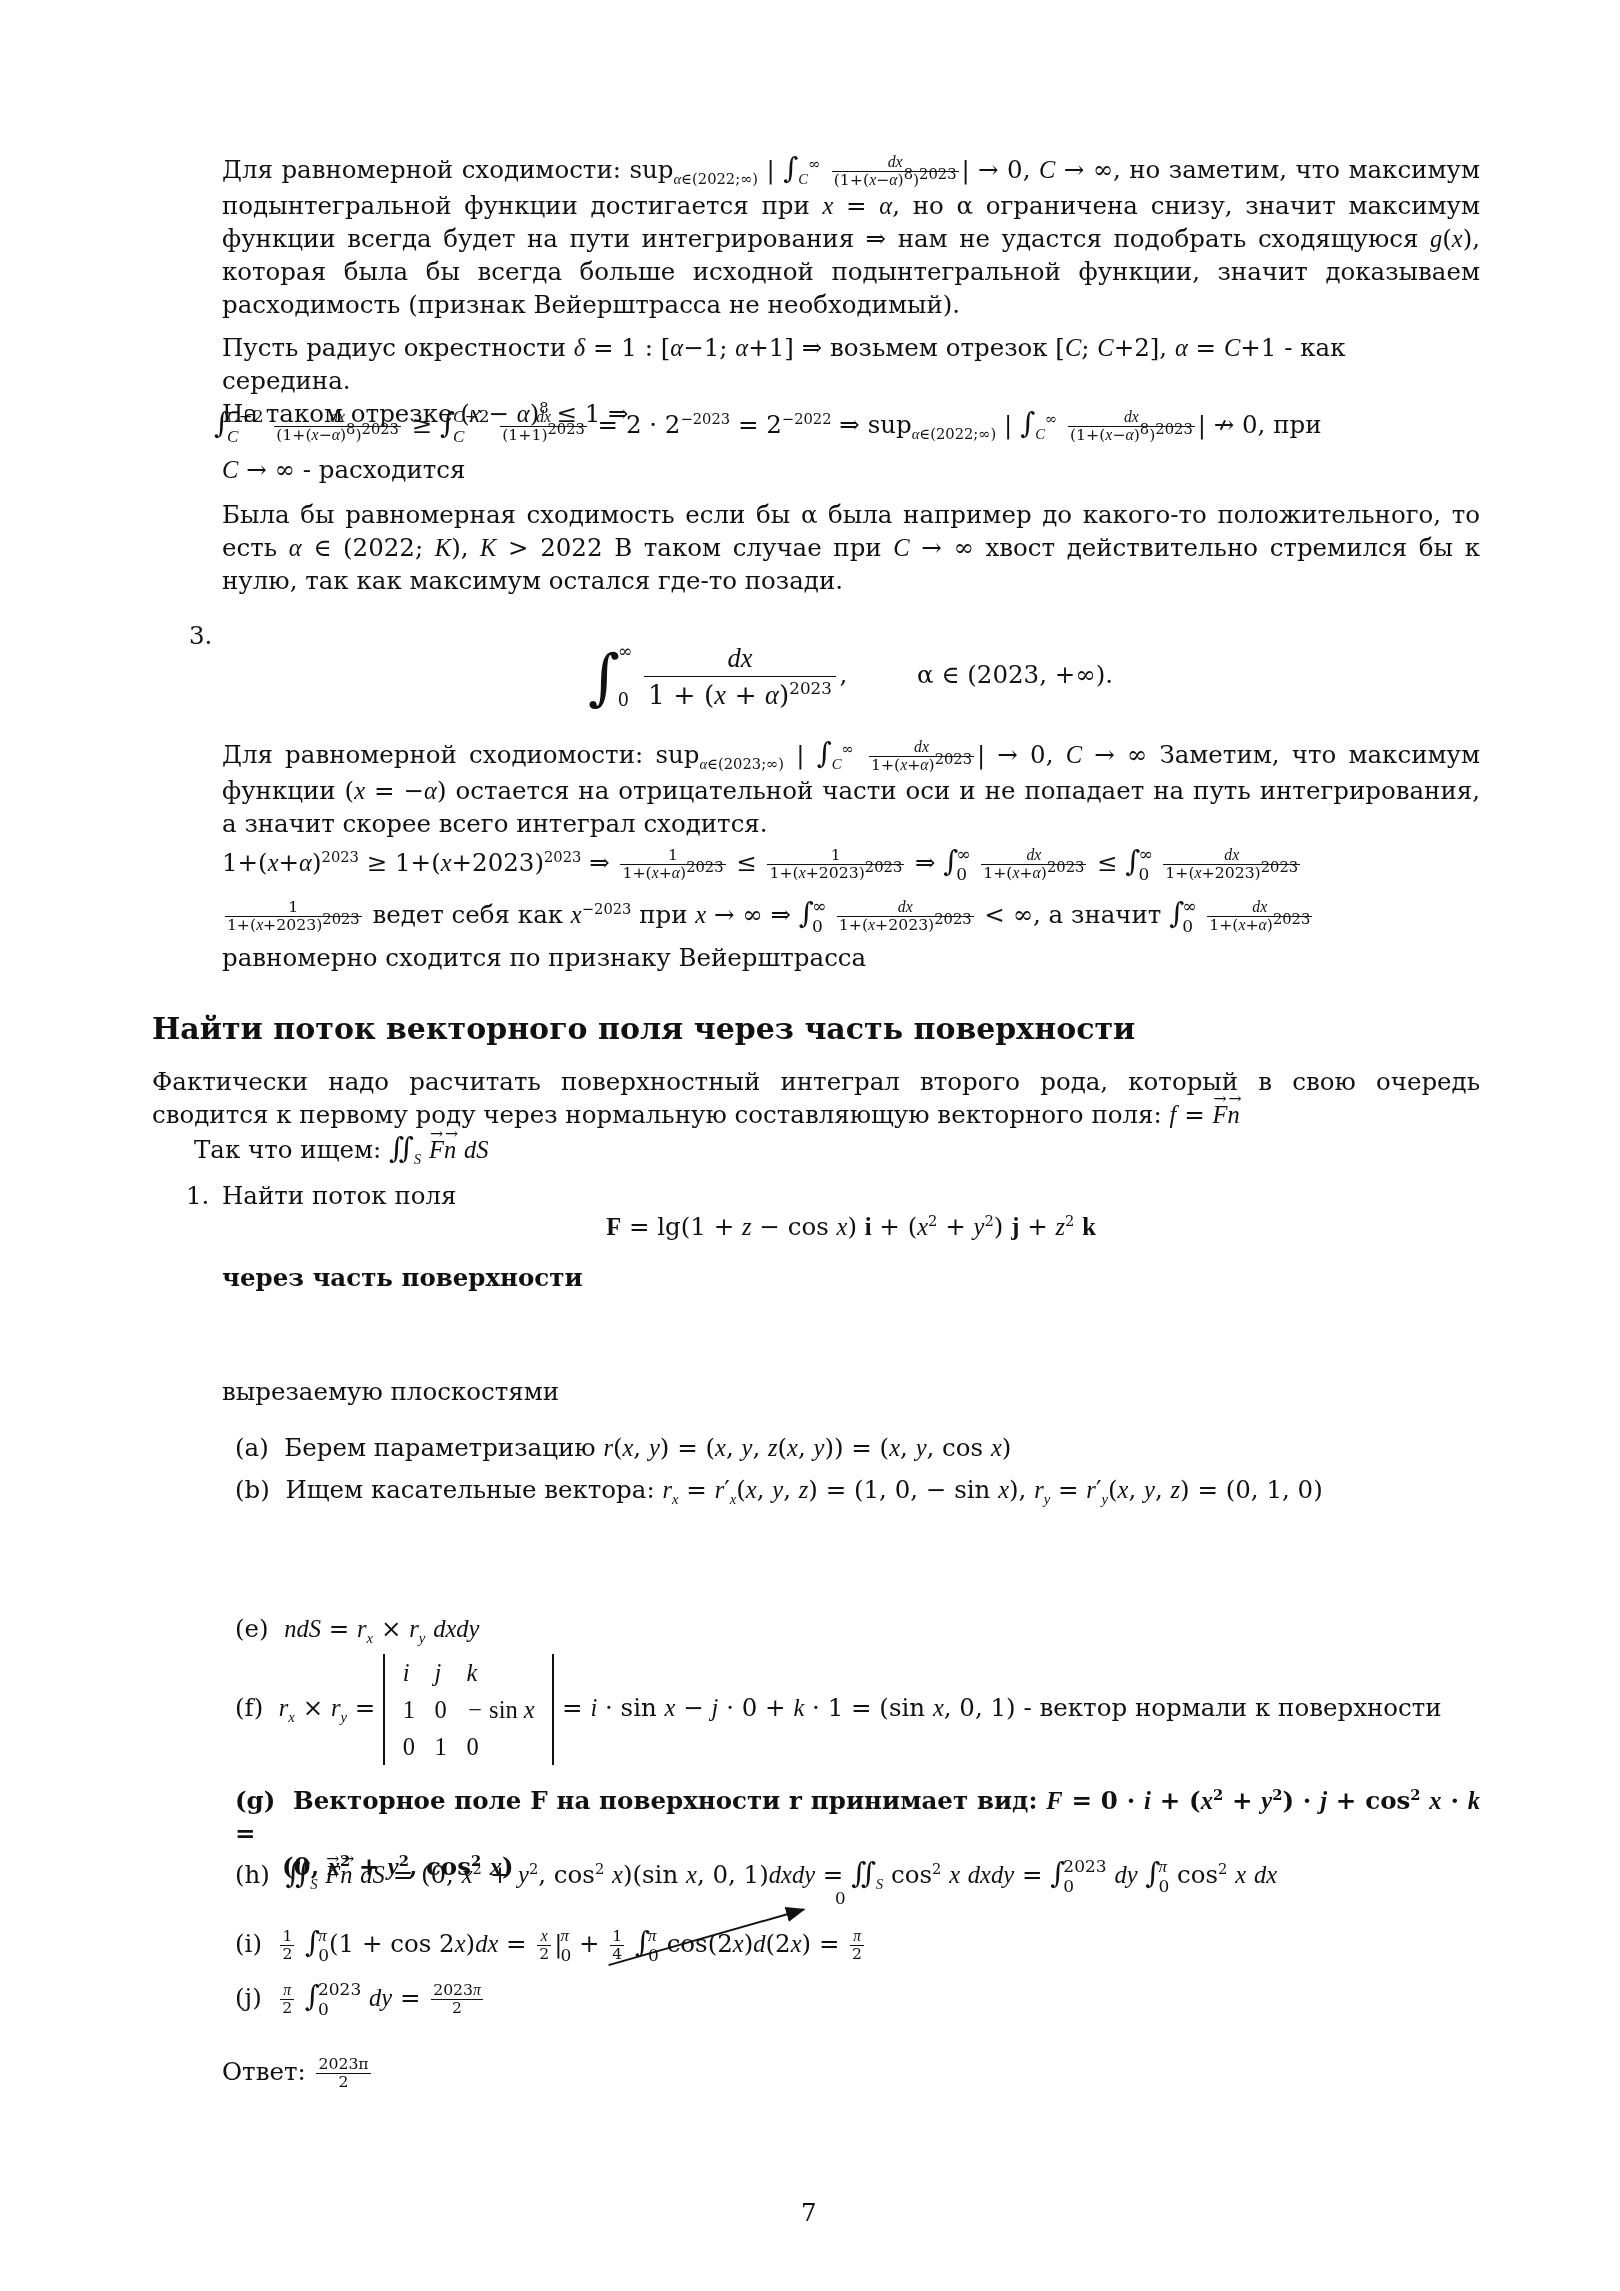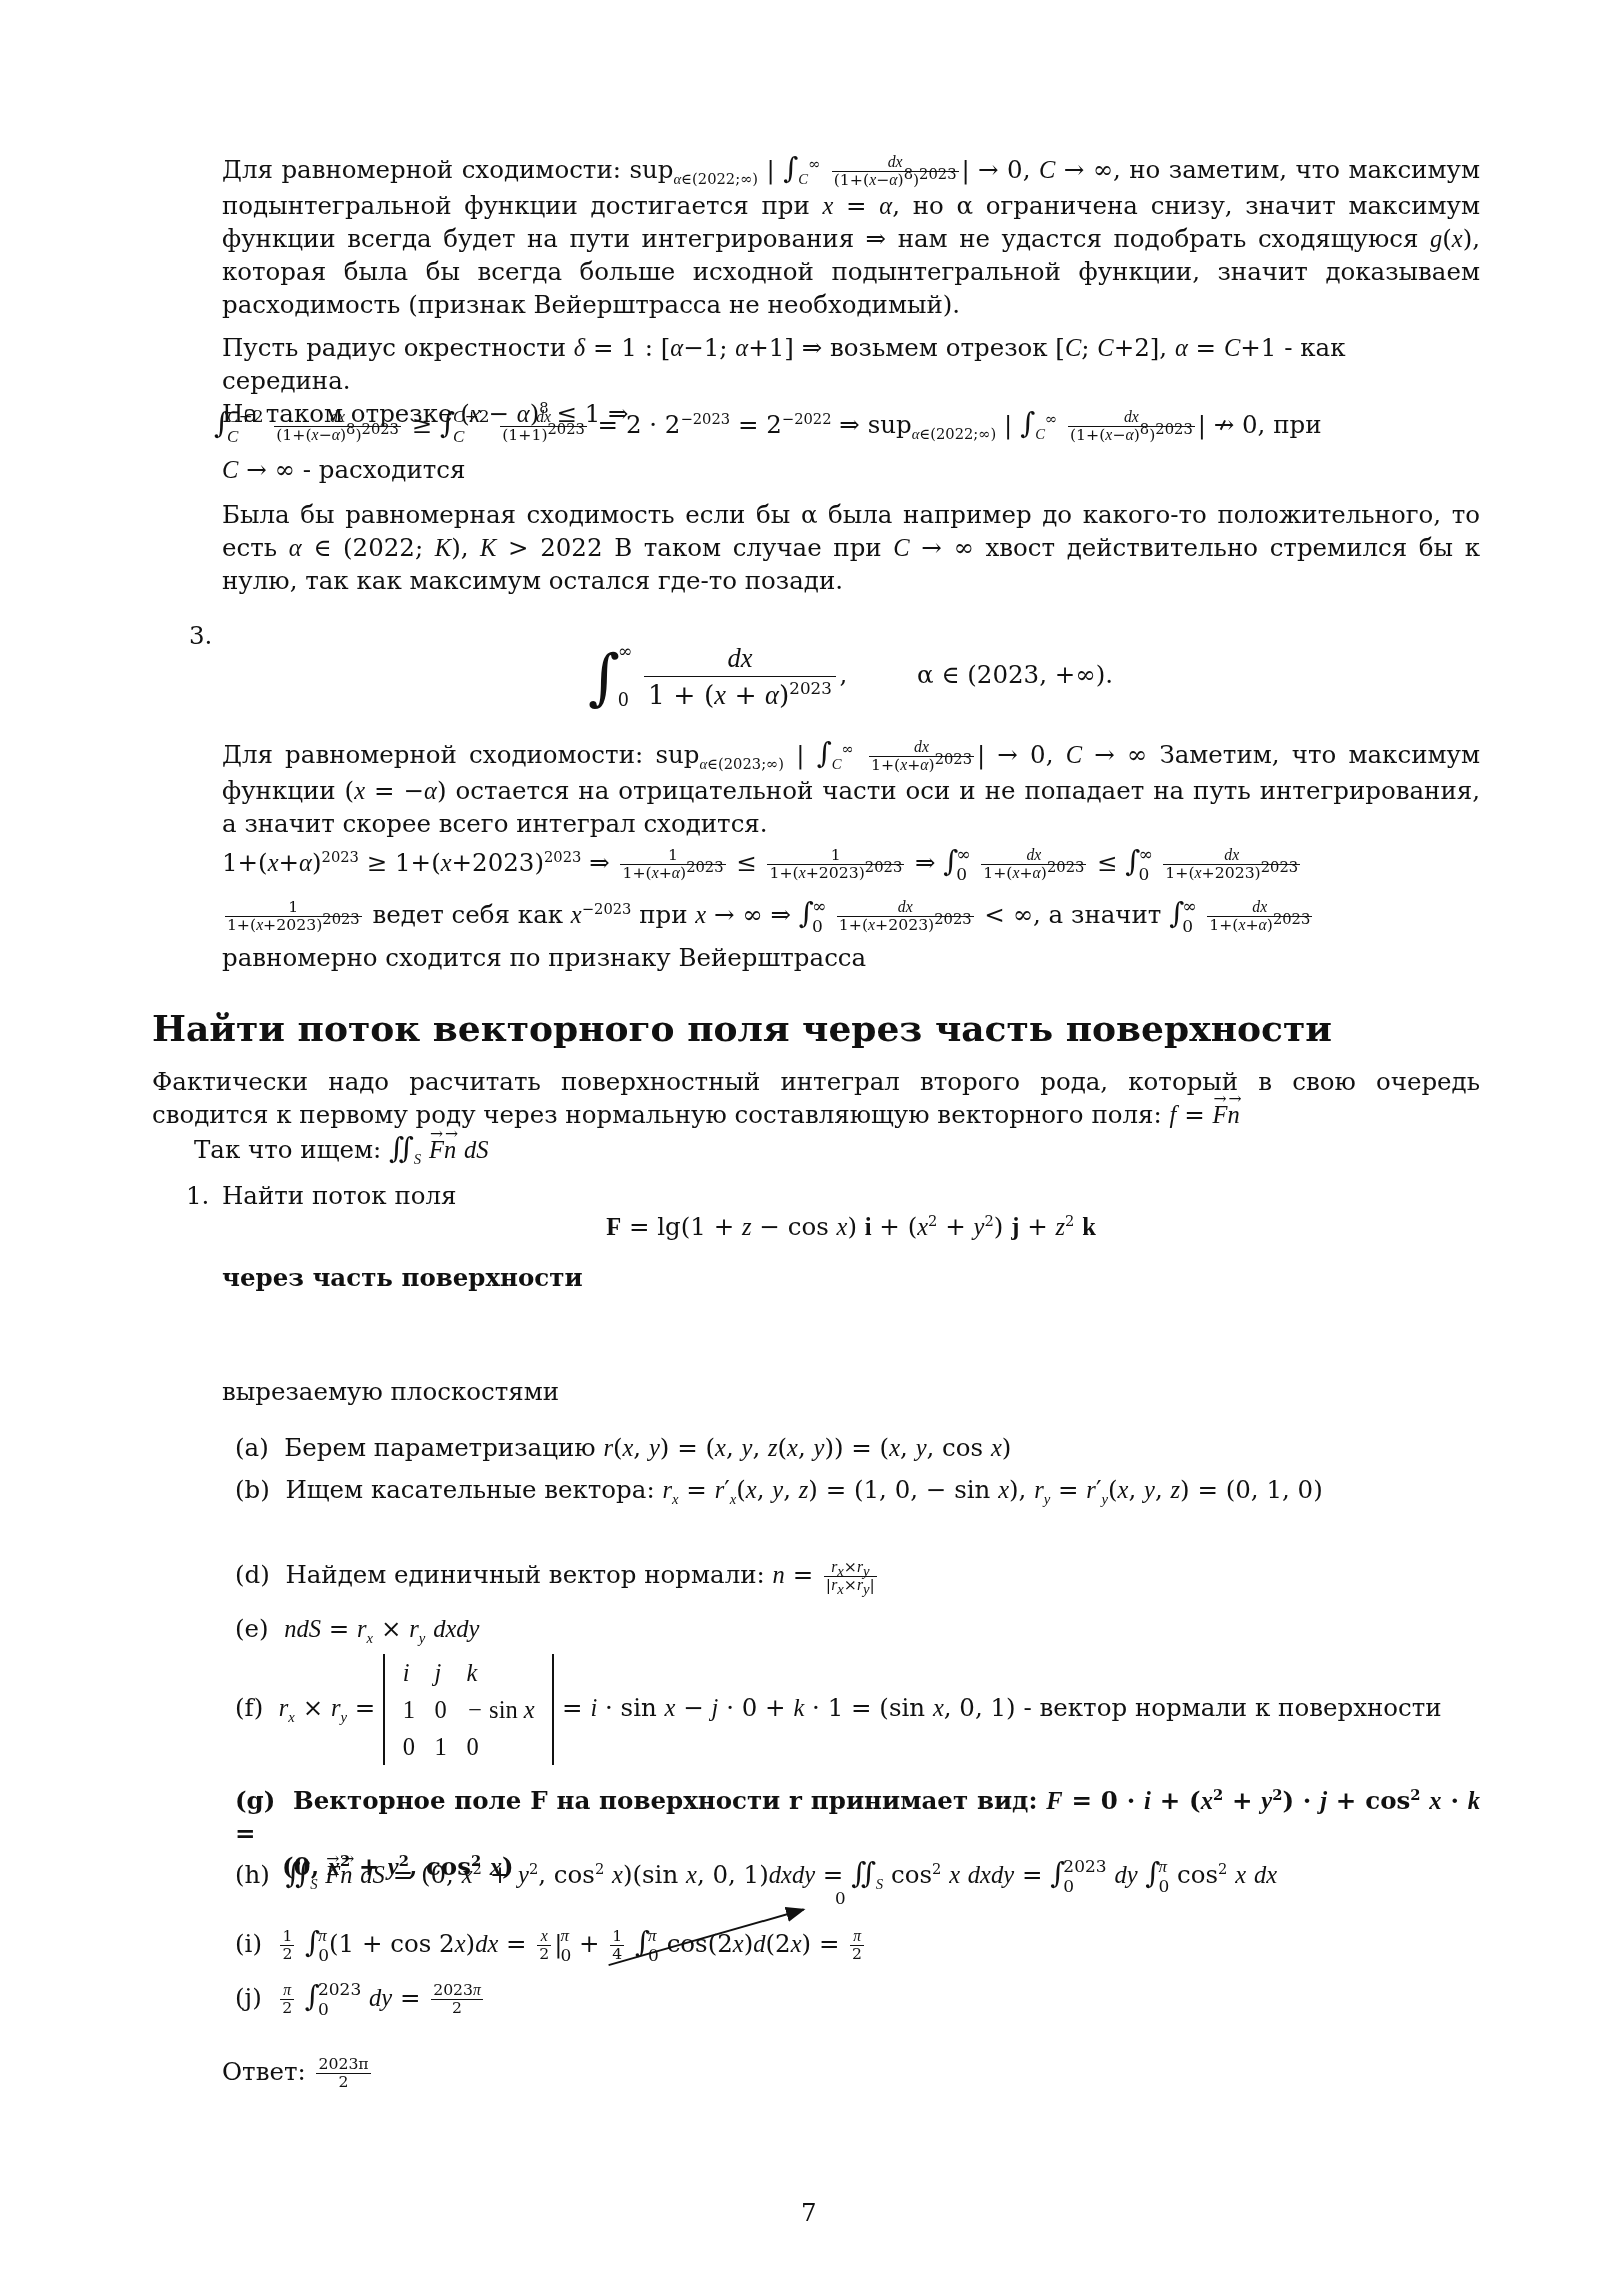--- a/index.html
+++ b/index.html
@@ -17,21 +17,21 @@
   .frac { display: inline-block; vertical-align: middle; text-align: center; font-size: 15.7px; line-height: 16.7px; margin: 0 2.9px; }
   .frac > span { display: block; padding: 0 2px; }
   .frac > span.num { border-bottom: 1px solid #111; }
   .bigfrac { display: inline-block; vertical-align: middle; text-align: center; font-size: 26.5px; line-height: 35px; margin: 0 3.9px; }
   .bigfrac > span { display: block; padding: 0 3.9px; }
   .bigfrac > span.num { border-bottom: 1.5px solid #111; }
   .int { font-size: 29px; font-family: "DejaVu Serif", serif; font-style: normal; }
   .bigint { font-size: 61px; font-family: "DejaVu Serif", serif; font-style: normal; vertical-align: middle; }
   .lims { display: inline-block; vertical-align: middle; font-size: 17px; line-height: 19.6px; margin-left: -2px; }
   .lims > span { display: block; }
-  h2 { margin: 0; font-size: 36px; font-weight: bold; font-family: "DejaVu Serif", serif; }
+  h2 { margin: 0; font-size: 30px; font-weight: bold; font-family: "DejaVu Serif", serif; }
   .center { text-align: center; }
   .lbl { position: absolute; }
   .matrix { display: inline-block; vertical-align: middle; border-left: 2px solid #111; border-right: 2px solid #111; padding: 0 7.8px; }
   .matrix table { border-collapse: collapse; }
   .matrix td { padding: 2px 9.8px; font-family: "Liberation Serif", serif; font-style: italic; font-size: 24.5px; text-align: left; }
   .arrow-svg { position: absolute; }
   .vec { position: relative; display: inline-block; }
   .vec::before { content: "\2192"; position: absolute; top: -15.7px; left: 1px; font-size: 15.7px; font-style: normal; }
 </style>
 </head>
@@ -140,25 +140,20 @@
 
   <div class="lbl" style="left:235px; top:1431px; white-space:nowrap;">
     <span>(a)</span>&nbsp;
     <span>Берем параметризацию</span>
     <i>r</i>(<i>x</i>, <i>y</i>) = (<i>x</i>, <i>y</i>, <i>z</i>(<i>x</i>, <i>y</i>)) = (<i>x</i>, <i>y</i>, cos <i>x</i>)
   </div>
   <div class="lbl" style="left:235px; top:1473px; white-space:nowrap;">
     <span>(b)</span>&nbsp;
     <span>Ищем касательные вектора:</span>
     <i>r</i><sub><i>x</i></sub> = <i>r</i>′<sub><i>x</i></sub>(<i>x</i>, <i>y</i>, <i>z</i>) = (1, 0, − sin <i>x</i>), <i>r</i><sub><i>y</i></sub> = <i>r</i>′<sub><i>y</i></sub>(<i>x</i>, <i>y</i>, <i>z</i>) = (0, 1, 0)
-  </div>
-  <div class="lbl" style="left:235px; top:1558px; white-space:nowrap;">
-    <span>(d)</span>&nbsp;
-    <span>Найдем единичный вектор нормали:</span>
-    <i>n</i> = <span class="frac"><span class="num"><i>r<sub>x</sub></i>×<i>r<sub>y</sub></i></span><span>|<i>r<sub>x</sub></i>×<i>r<sub>y</sub></i>|</span></span>
   </div>
   <div class="lbl" style="left:235px; top:1612px; white-space:nowrap;">
     <span>(e)</span>&nbsp;
     <i>ndS</i> = <i>r</i><sub><i>x</i></sub> × <i>r</i><sub><i>y</i></sub> <i>dxdy</i>
   </div>
   <div class="lbl" style="left:235px; top:1654px; white-space:nowrap;">
     <span>(f)</span>&nbsp;
     <i>r</i><sub><i>x</i></sub> × <i>r</i><sub><i>y</i></sub> =
     <span class="matrix">
       <table>

